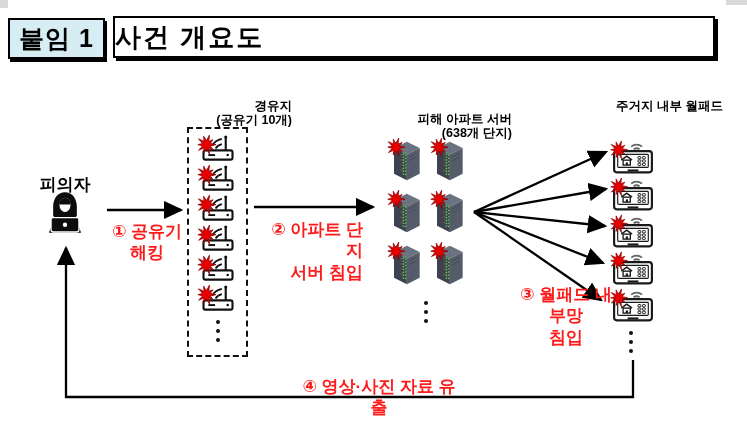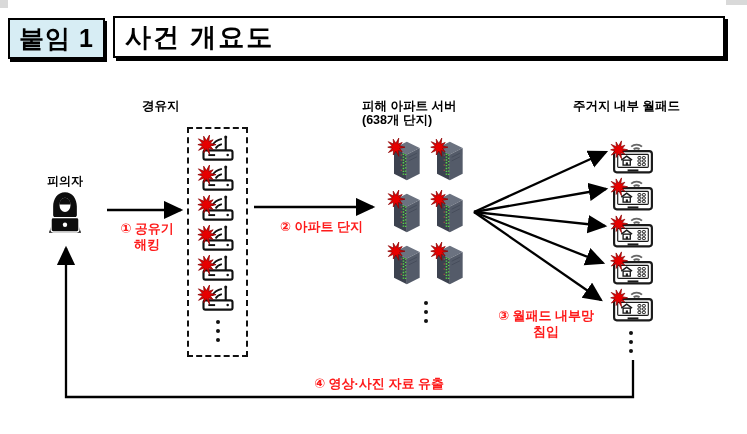--- a/index.html
+++ b/index.html
@@ -12,29 +12,28 @@
   .badge-box{
     position:absolute;left:8px;top:18px;width:93px;height:37px;
     background:var(--header-badge-bg,#d7edf4);border:2.5px solid #000;
     box-shadow:2px 3px 0 #000;display:flex;align-items:center;justify-content:center;
     font-size:25px;font-weight:800;letter-spacing:1px;
   }
   .title-box{
     position:absolute;left:113px;top:16px;width:598px;height:38px;
     background:#fff;border:2.5px solid #000;box-shadow:3px 3px 0 #000;
     display:flex;align-items:center;font-size:26px;font-weight:800;letter-spacing:2px;
-    padding-left:10px;
   }
   
   .group-title{
-    position:absolute;top:99px;width:150px;text-align:left;font-weight:bold;
+    position:absolute;top:99px;width:150px;text-align:right;font-weight:bold;
     font-size:12.5px;line-height:1.15;display:flex;flex-direction:column;
   }
   
-  .suspect-label{position:absolute;left:35px;top:173px;width:60px;text-align:center;font-weight:bold;font-size:12px;}
+  .suspect-label{position:absolute;left:35px;top:173px;width:60px;text-align:center;font-weight:bold;font-size:17px;}
   .hacker{position:absolute;left:43px;top:189px;}
   
   .router-box{
     position:absolute;left:187px;top:127px;width:61px;height:230px;
     border:2px dashed #111;box-sizing:border-box;
     display:flex;flex-direction:column;align-items:center;padding-top:5px;
   }
   .router-stack{display:flex;flex-direction:column;align-items:center;gap:1px;}
   
   .server-grid{
@@ -42,21 +41,21 @@
     grid-template-columns:38px 38px;grid-auto-rows:44px;column-gap:5px;row-gap:8px;
   }
   
   .wallpad-col{position:absolute;left:608px;top:139px;display:flex;flex-direction:column;gap:1px;}
   
   .vdots{display:flex;flex-direction:column;align-items:center;gap:5px;}
   .vdots span{width:4px;height:4px;border-radius:50%;background:#111;}
   .vdots.abs{position:absolute;}
   
   .step-label{
-    position:absolute;text-align:center;font-weight:bold;font-size:13px;line-height:1.25;
+    position:absolute;text-align:center;font-weight:bold;font-size:17px;line-height:1.25;
     color:var(--step-label-red,#fe1b1b);display:flex;flex-direction:column;
   }
   
   .burst{fill:var(--burst-red,#e60000);stroke:#8b0000;stroke-width:0.8;}
   svg.icon{display:block;}
   .arrows{position:absolute;left:0;top:0;pointer-events:none;}
 </style>
 </head>
 <body>
 
@@ -98,20 +97,21 @@
   <svg class="icon hacker" width="44" height="47" viewBox="0 0 52 50">
     <path d="M26,1 C17,1 12,9 12,18 l0,10 c0,1.1 0.6,2 1.6,2.5 L7,49 45,49 38.4,30.5 c1,-0.5 1.6,-1.4 1.6,-2.5 l0,-10 C40,9 35,1 26,1 Z" fill="#0d0d0d"></path>
     <ellipse cx="26" cy="16" rx="6.5" ry="8.5" fill="#fff"></ellipse>
     <path d="M26,7.5 C21.5,7.5 19.5,12 19.5,15.5 l13,0 C32.5,12 30.5,7.5 26,7.5 Z" fill="#0d0d0d"></path>
     <rect x="9.5" y="31" width="33" height="17" rx="2.5" fill="#0d0d0d" stroke="#fff" stroke-width="1.6"></rect>
     <circle cx="26" cy="39.5" r="2.6" fill="#fff"></circle>
   </svg>
 
   <div class="group-title" style="left:142px;">
     <span>경유지</span>
+    <span>(공유기 10개)</span>
   </div>
   <div class="router-box">
     <div class="router-stack">
 
         <svg class="icon" width="46" height="29" viewBox="0 0 46 30">
           <line x1="31" y1="4" x2="31" y2="17" stroke="#111" stroke-width="2.2"></line>
           <circle cx="31" cy="3.2" r="1.6" fill="#111"></circle>
           <path d="M27,5 q-7,1.5 -10,7" stroke="#111" stroke-width="1.8" fill="none"></path>
           <path d="M27,10.5 q-4.5,1 -6.5,4.5" stroke="#111" stroke-width="1.8" fill="none"></path>
           <rect x="8" y="17" width="30" height="9.5" rx="2" fill="#fff" stroke="#111" stroke-width="2.2"></rect>
@@ -175,21 +175,21 @@
           <use href="#burst-shape" class="burst" transform="translate(11,11)"></use>
         </svg>
       </div>
     <div class="vdots" style="margin-top:7px;">
         <span></span>
         <span></span>
         <span></span>
       </div>
   </div>
 
-  <div class="group-title" style="left:362px;">
+  <div class="group-title" style="left:362px;margin-top:13px;">
     <span>피해 아파트 서버</span>
     <span>(638개 단지)</span>
   </div>
   <div class="server-grid">
 
       <svg class="icon" width="38" height="44" viewBox="0 0 40 48">
         <polygon points="8,11 22,4 36,11 22,18" fill="#6b7280"></polygon>
         <polygon points="8,11 22,18 22,46 8,39" fill="#3c424f"></polygon>
         <polygon points="36,11 22,18 22,46 36,39" fill="#545b69"></polygon>
         <line x1="18.3" y1="17" x2="18.3" y2="41" stroke="#5ad648" stroke-width="1.7" stroke-dasharray="1.5 1.6"></line>
@@ -371,22 +371,23 @@
       <span></span>
       <span></span>
     </div>
 
   <div class="step-label" style="left:107px;top:221px;width:80px;">
     <span>① 공유기</span>
     <span>해킹</span>
   </div>
   <div class="step-label" style="left:263px;top:219px;width:100px;text-align:right;">
     <span>② 아파트 단지</span>
-  </div>
-  <div class="step-label" style="left:496px;top:284px;width:100px;margin-top:24px;">
+    <span>서버 침입</span>
+  </div>
+  <div class="step-label" style="left:516px;top:284px;width:100px;">
     <span>③ 월패드 내부망</span>
     <span>침입</span>
   </div>
   <div class="step-label" style="left:299px;top:376px;width:160px;align-items:center;">
     <span>④ 영상·사진 자료 유출</span>
   </div>
 
 </div>
 
 </body></html>

